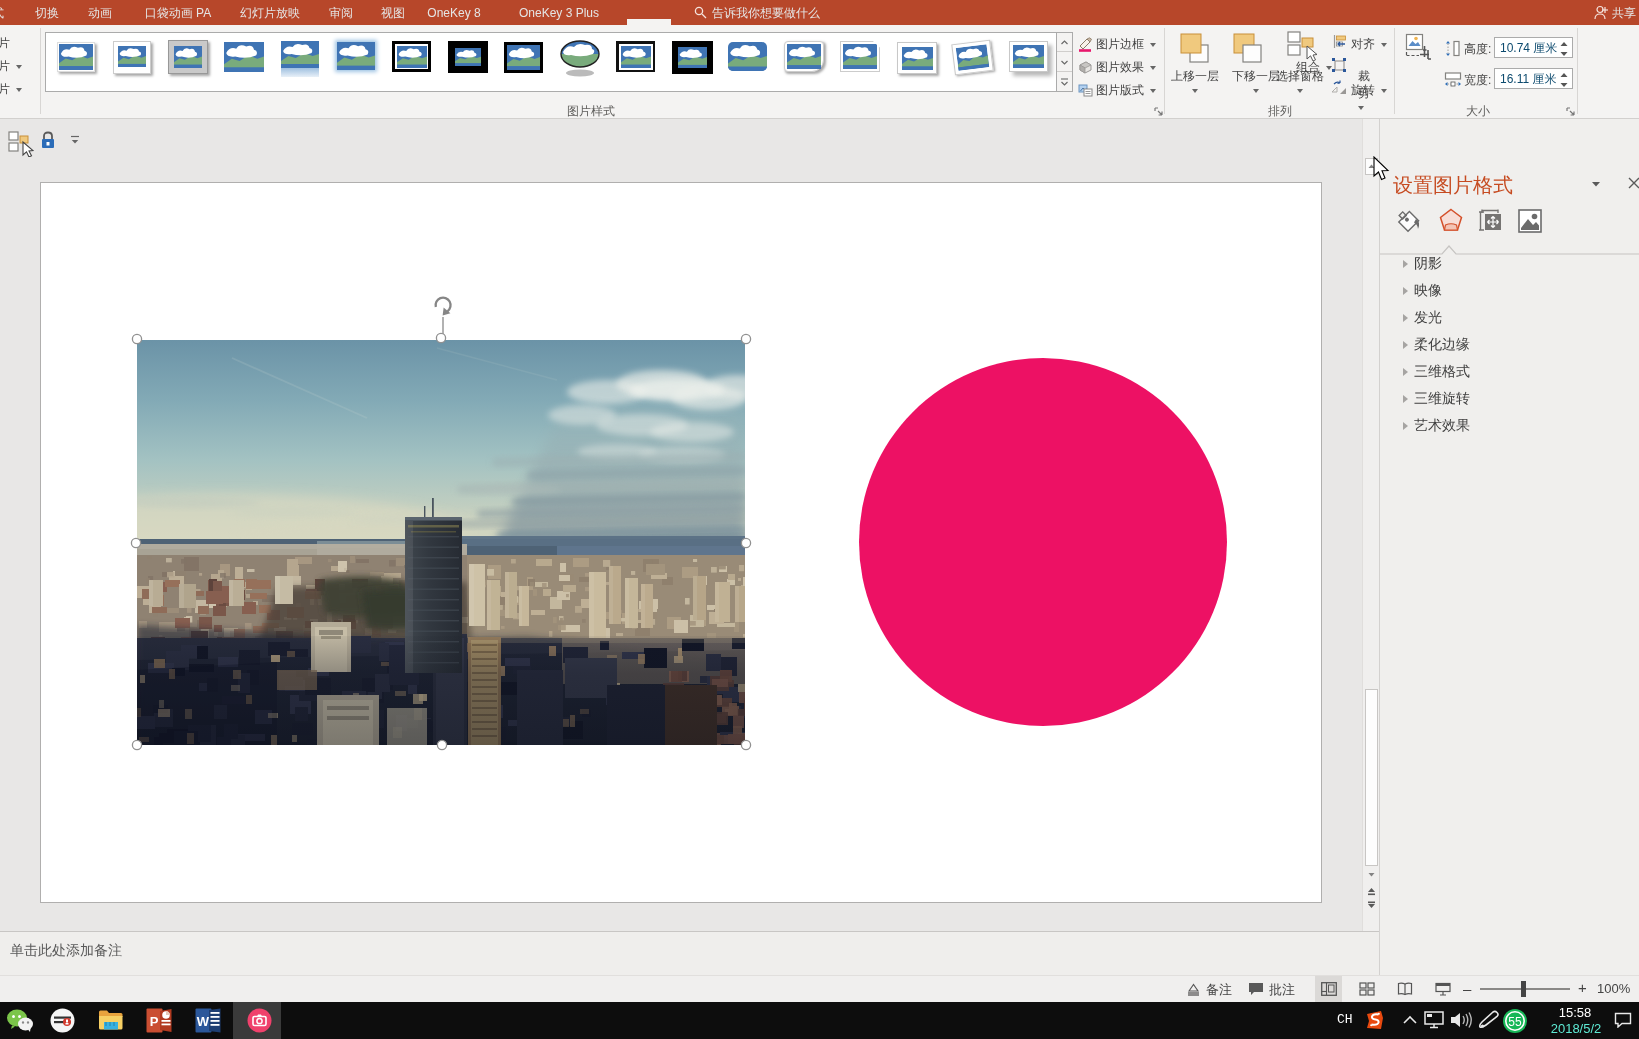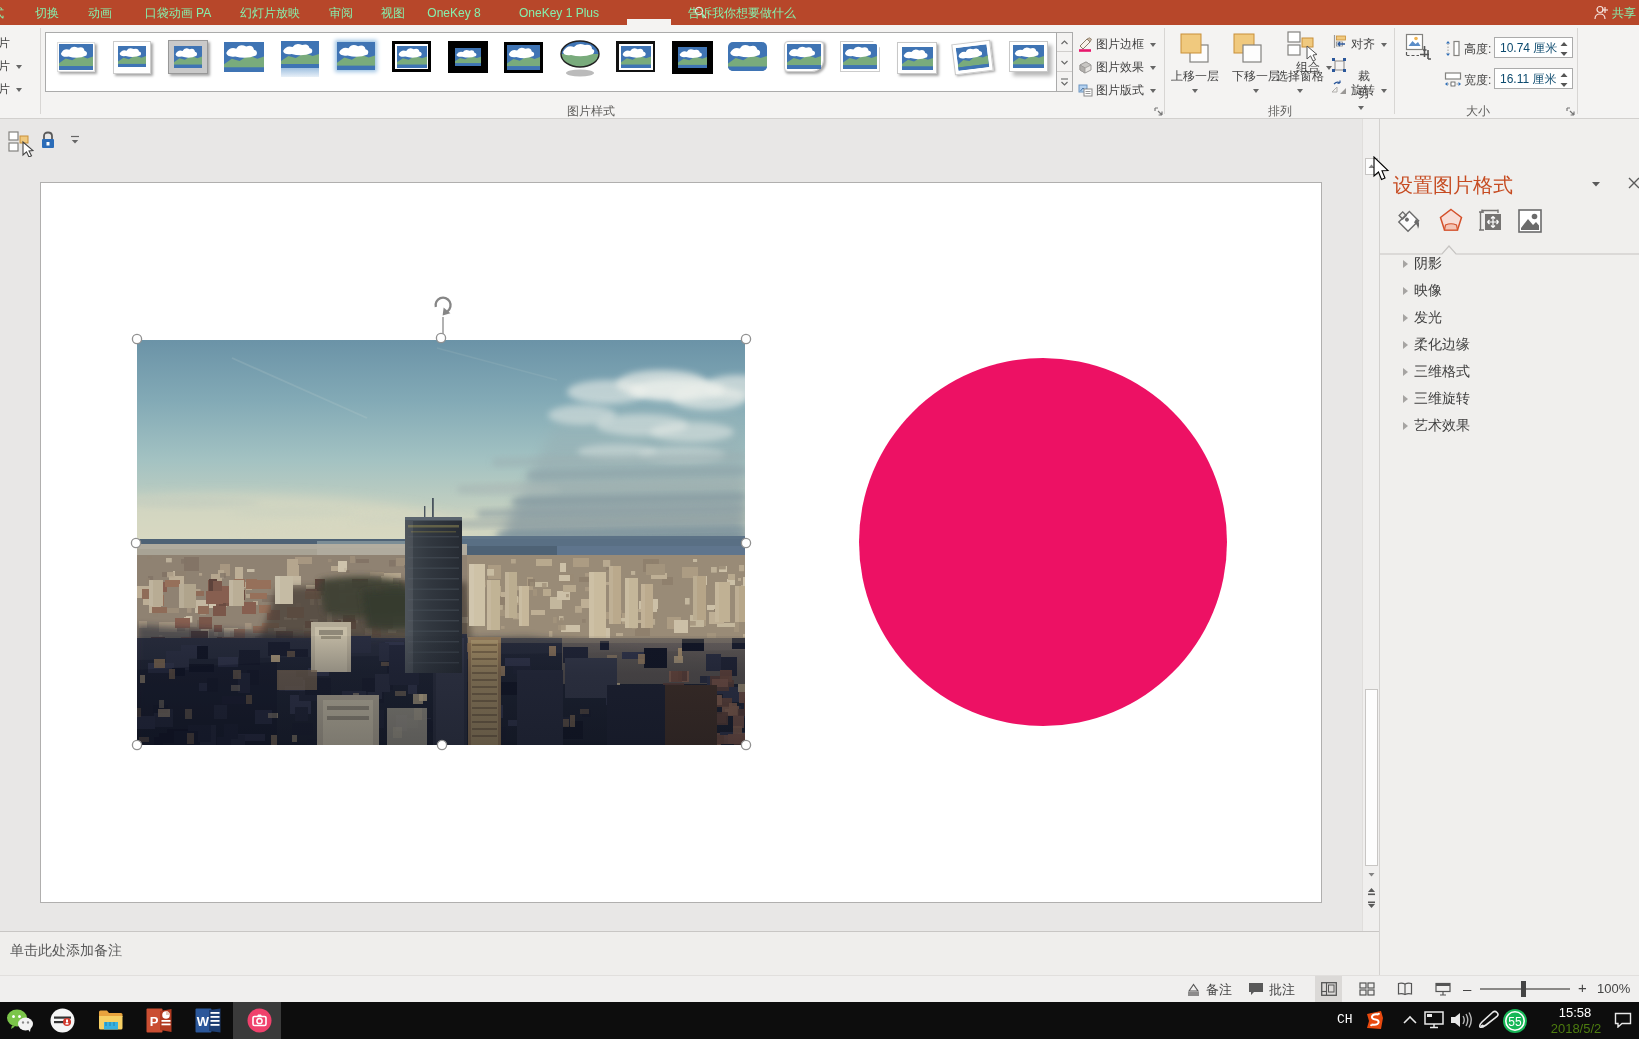--- a/index.html
+++ b/index.html
@@ -1,20 +1,20 @@
 <!DOCTYPE html>
 <html><head>
 <meta charset="utf-8">
 <style>
 * { margin:0; padding:0; box-sizing:border-box; }
 html,body { width:1639px; height:1039px; overflow:hidden; font-family:"Liberation Sans", sans-serif; }
 #page { position:relative; width:1639px; height:1039px; background:#e8e7e6; }
 
 #tabbar { position:absolute; left:0; top:0; width:1639px; height:25px; background:#b7472a; color:#fff; }
-.tab { position:absolute; top:0; height:25px; line-height:26px; font-size:12px; color:#86efac; text-align:center; }
+.tab { position:absolute; top:0; height:25px; line-height:26px; font-size:12px; color:#e5e5e5; text-align:center; }
 .tab.active { background:#f4f3f2; color:#b7472a; }
 
 #ribbon { position:absolute; left:0; top:25px; width:1639px; height:94px; background:#f4f3f2; border-bottom:1px solid #d2d0ce; }
 .glabel { position:absolute; top:78px; font-size:12px; color:#5f5e5c; }
 .vsep { position:absolute; top:3px; height:86px; width:1px; background:#d8d6d4; }
 
 #gallery { position:absolute; left:45px; top:7px; width:1012px; height:60px; background:#fff; border:1px solid #ababab; }
 #galbtns { position:absolute; left:1057px; top:7px; width:16px; height:60px; background:#f4f3f2; border:1px solid #ababab; border-left:none; }
 
 .rbtn { position:absolute; font-size:12px; color:#444; white-space:nowrap; }
@@ -48,27 +48,27 @@
 
   <div id="tabbar">
     <div class="tab" style="left:-16px;width:28px;">式</div>
     <div class="tab" style="left:25px;width:44px;">切换</div>
     <div class="tab" style="left:78px;width:44px;">动画</div>
     <div class="tab" style="left:134px;width:88px;">口袋动画 PA</div>
     <div class="tab" style="left:234px;width:72px;">幻灯片放映</div>
     <div class="tab" style="left:319px;width:44px;">审阅</div>
     <div class="tab" style="left:371px;width:44px;">视图</div>
     <div class="tab" style="left:419px;width:70px;">OneKey 8</div>
-    <div class="tab" style="left:512px;width:94px;">OneKey 1 Plus</div>
+    <div class="tab" style="left:512px;width:94px;">OneKey 3 Plus</div>
     <div class="tab active" style="left:627px;width:44px;margin-top:19px;">格式</div>
     <svg style="position:absolute;left:694px;top:6px;" width="13" height="13" viewBox="0 0 13 13">
         <circle cx="5" cy="5" r="3.6" fill="none" stroke="#f5e3dd" stroke-width="1.3"></circle>
         <line x1="8" y1="8" x2="12" y2="12" stroke="#f5e3dd" stroke-width="1.3"></line>
       </svg>
-    <div class="tab" style="left:688px;width:150px;text-align:left;">告诉我你想要做什么</div>
+    <div class="tab" style="left:712px;width:150px;text-align:left;">告诉我你想要做什么</div>
     <svg style="position:absolute;left:1594px;top:5px;" width="14" height="15" viewBox="0 0 14 15">
         <circle cx="6" cy="4.5" r="3" fill="none" stroke="#f5e3dd" stroke-width="1.2"></circle>
         <path d="M1 14 Q1 9 6 9 Q11 9 11 14" fill="none" stroke="#f5e3dd" stroke-width="1.2"></path>
         <line x1="11" y1="2" x2="11" y2="8" stroke="#f5e3dd" stroke-width="1.2"></line>
         <line x1="8" y1="5" x2="14" y2="5" stroke="#f5e3dd" stroke-width="1.2"></line>
       </svg>
     <div class="tab" style="left:1612px;width:40px;text-align:left;">共享</div>
   </div>
 
   <div id="ribbon">
@@ -1380,18 +1380,18 @@
     <svg style="position:absolute;left:1478px;top:8px;" width="24" height="20" viewBox="0 0 24 20">
         <path d="M8,15 Q4,18 2,17 Q1,15 4,12 L15,2 Q17,0.5 19,2.5 Q21,4.5 19,6.5 Z" fill="none" stroke="#e8e8e8" stroke-width="1.6"></path>
         <circle cx="4.5" cy="16" r="1.6" fill="#e8e8e8"></circle>
       </svg>
     <svg style="position:absolute;left:1502px;top:6px;" width="26" height="26" viewBox="0 0 26 26">
         <circle cx="13" cy="13" r="12" fill="#17b757"></circle>
         <circle cx="13" cy="13" r="9.2" fill="none" stroke="#fff" stroke-width="1.6"></circle>
         <text x="13" y="17.5" font-size="12" fill="#fff" text-anchor="middle" font-family="Liberation Sans">55</text>
       </svg>
     <div style="position:absolute;left:1545px;top:3px;width:60px;text-align:center;font-size:13px;color:#fff;">15:58</div>
-    <div style="position:absolute;left:1540px;top:19px;width:72px;text-align:center;font-size:13px;color:#4d7c0f;">2018/5/2</div>
+    <div style="position:absolute;left:1540px;top:19px;width:72px;text-align:center;font-size:13px;color:#5eead4;">2018/5/2</div>
     <svg style="position:absolute;left:1614px;top:10px;" width="18" height="16" viewBox="0 0 18 16">
         <path d="M1.5,1.5 L16.5,1.5 L16.5,11.5 L8,11.5 L4,15 L4,11.5 L1.5,11.5 Z" fill="none" stroke="#e8e8e8" stroke-width="1.4"></path>
       </svg>
   </div>
 </div>
 
 </body></html>

